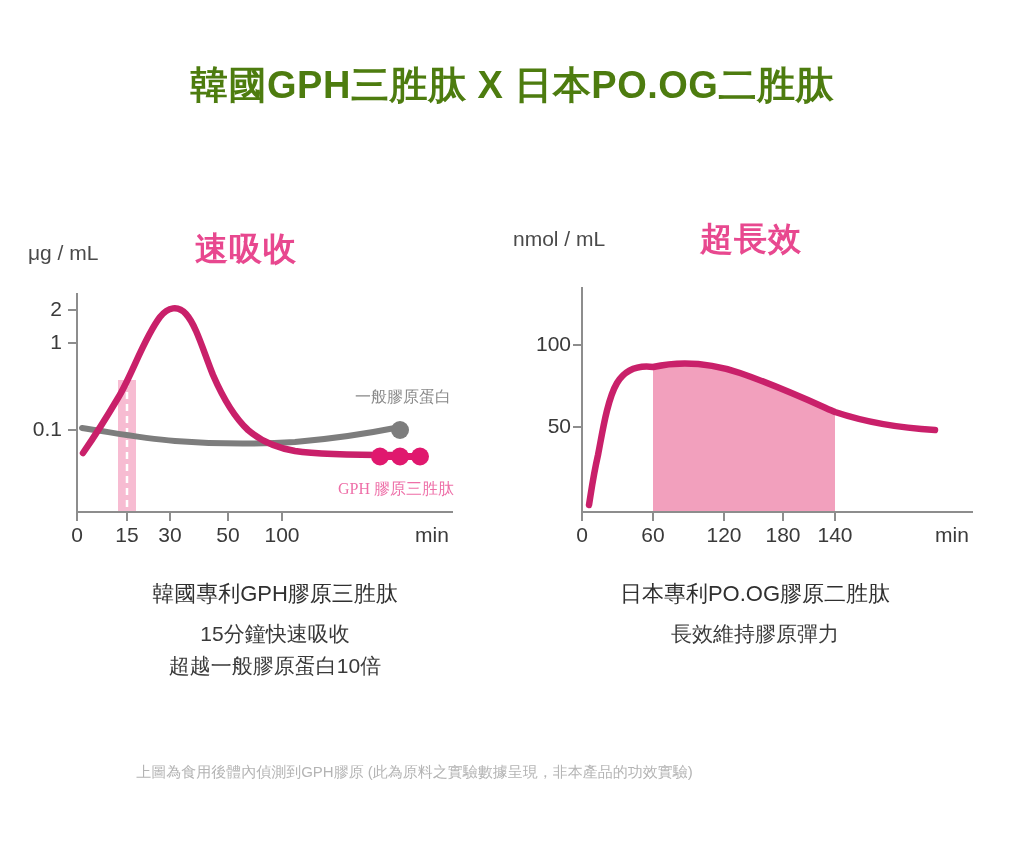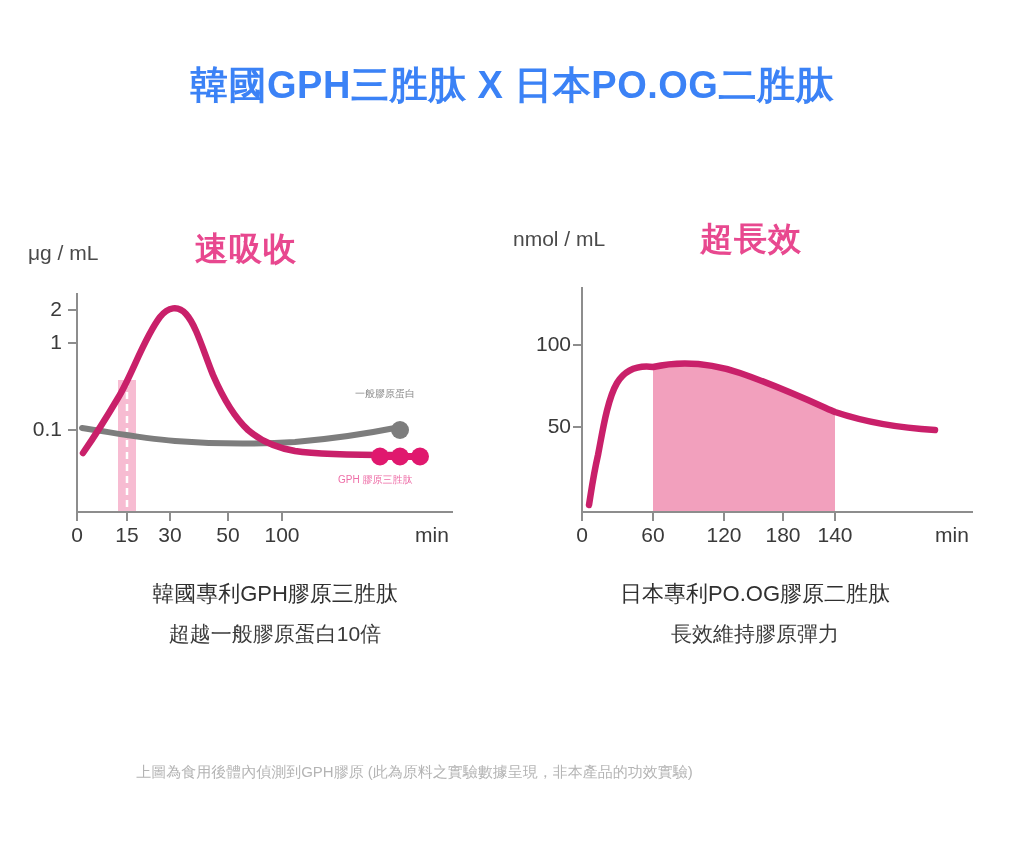--- a/index.html
+++ b/index.html
@@ -18,21 +18,21 @@
 
   
   .main-title {
     position: absolute;
     top: 60px;
     left: 0;
     width: 1024px;
     text-align: center;
     font-size: 38px;
     font-weight: bold;
-    color: #3b82f6;
+    color: #4d7c0f;
     letter-spacing: 0.5px;
     white-space: nowrap;
   }
 
   
   .panel {
     position: absolute;
     top: 215px;
     height: 330px;
   }
@@ -76,25 +76,26 @@
   }
   .ytick { text-align: right; }
   .xtick { text-align: center; }
   .axis-unit {
     position: absolute;
     font-size: 21px;
     color: #3a3a3a;
   }
   .legend-text {
     position: absolute;
-    font-size: 10px;
-    white-space: nowrap;
+    font-size: 16px;
+    white-space: nowrap;
+    font-family: Liberation Serif, serif;
   }
   .legend-text.gray { color: #8a8a8a; }
-  .legend-text.pink { color: #ee6fa8; }
+  .legend-text.pink { color: #ee6fa8; margin-top: 6px; }
 
   
   .caption-block {
     position: absolute;
     top: 580px;
     text-align: center;
   }
   .caption-left  { left: 25px;  width: 500px; }
   .caption-right { left: 510px; width: 490px; }
 
@@ -214,20 +215,21 @@
   <div class="tick xtick" style="left:126px; top:308px; width:44px;">60</div>
   <div class="tick xtick" style="left:192px; top:308px; width:54px;">120</div>
   <div class="tick xtick" style="left:251px; top:308px; width:54px;">180</div>
   <div class="tick xtick" style="left:303px; top:308px; width:54px;">140</div>
   <div class="axis-unit" style="left:430px; top:308px;">min</div>
 </div>
 
 <div class="caption-block caption-left">
   <div class="caption-head">韓國專利GPH膠原三胜肽</div>
   <div class="caption-sub">
+    <div>15分鐘快速吸收</div>
     <div>超越一般膠原蛋白10倍</div>
   </div>
 </div>
 
 <div class="caption-block caption-right">
   <div class="caption-head">日本專利PO.OG膠原二胜肽</div>
   <div class="caption-sub">
     <div>長效維持膠原彈力</div>
   </div>
 </div>

